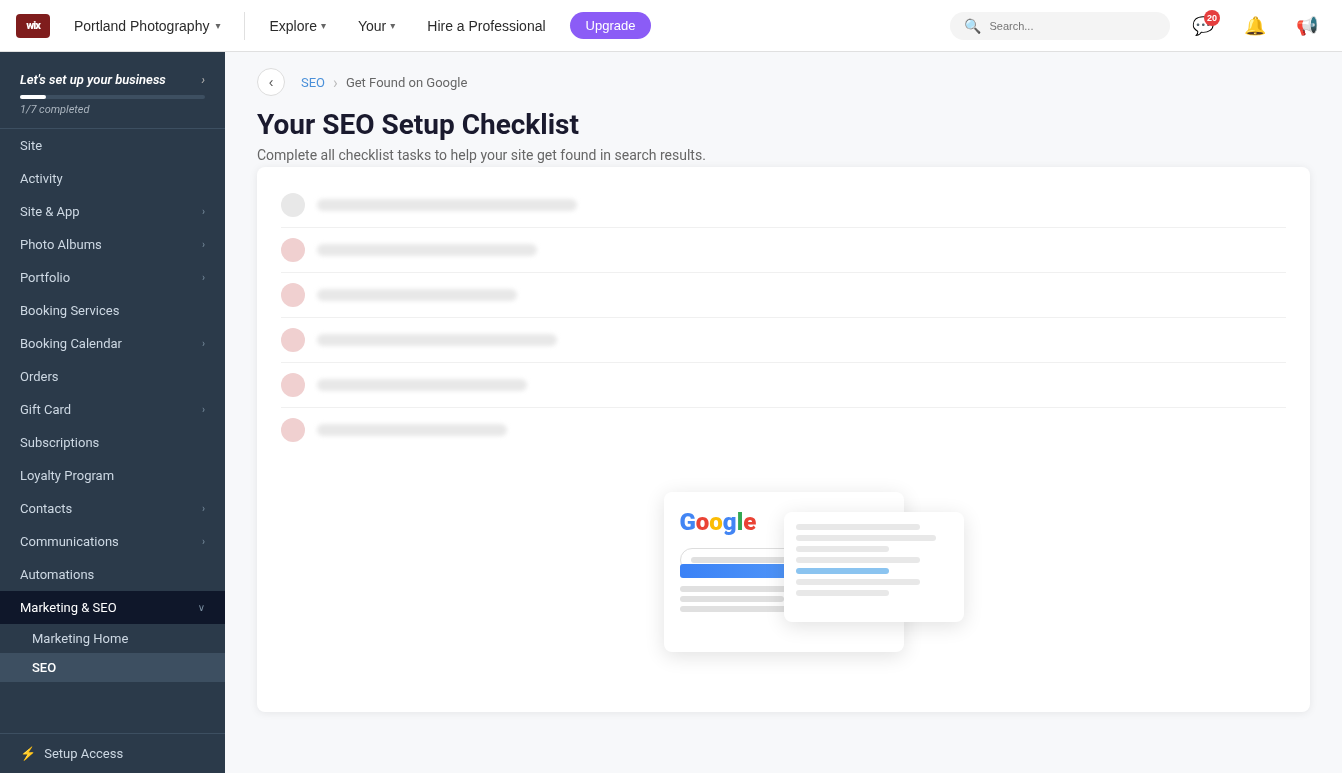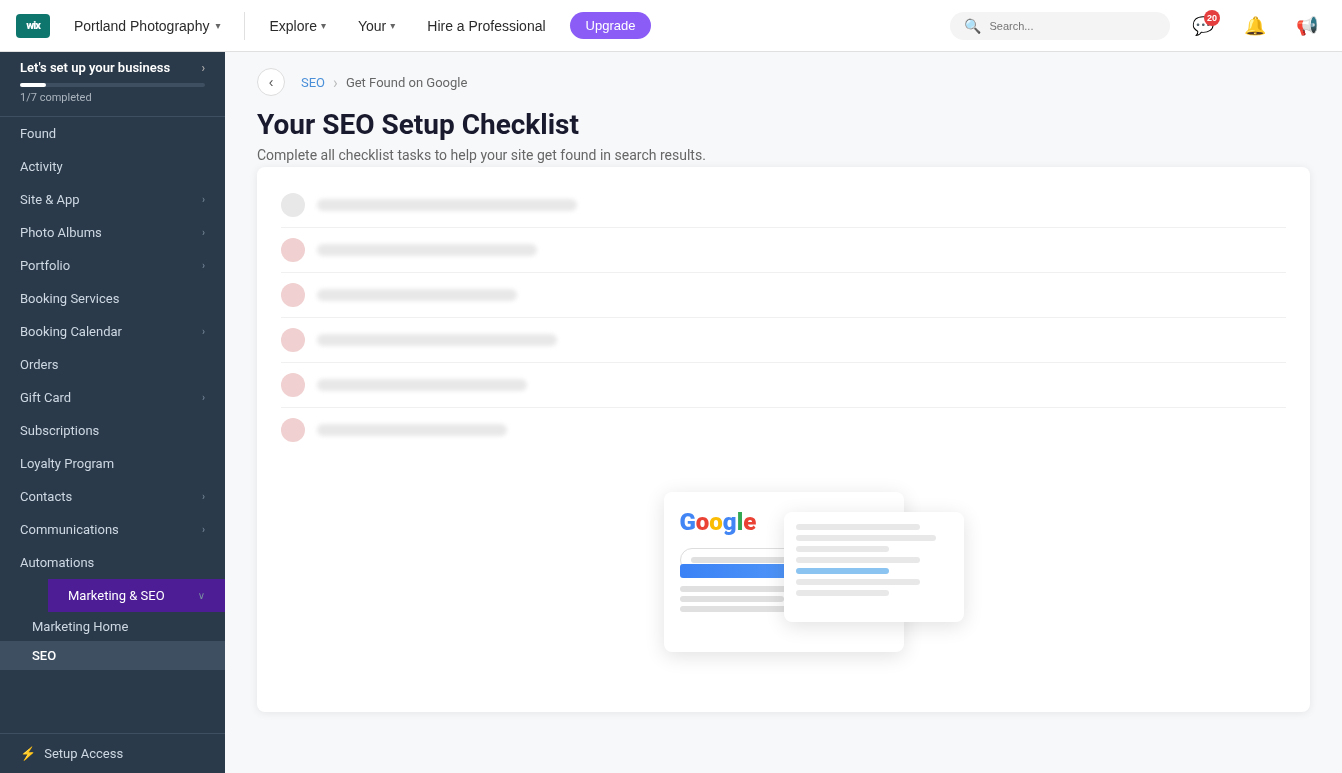--- a/index.html
+++ b/index.html
@@ -12,21 +12,21 @@
       border-bottom: 1px solid #e0e0e0;
       display: flex;
       align-items: center;
       padding: 0 16px;
       gap: 16px;
       flex-shrink: 0;
       z-index: 10;
     }
     .wix-logo {
       width: 34px; height: 24px;
-      background: #0f766e;
+      background: #7f1d1d;
       border-radius: 4px;
       display: flex; align-items: center; justify-content: center;
       color: white; font-size: 11px; font-weight: bold; letter-spacing: -0.5px;
       flex-shrink: 0;
     }
     .site-name-btn {
       display: flex; align-items: center; gap: 6px;
       font-size: 14px; font-weight: 500; color: #2b2b2b;
       cursor: pointer; padding: 4px 8px; border-radius: 4px;
       background: none; border: none;
@@ -78,22 +78,23 @@
     
     .sidebar {
       width: 225px; background: #2b3a4a; color: white;
       display: flex; flex-direction: column;
       flex-shrink: 0; overflow-y: auto; overflow-x: hidden;
     }
     .sidebar::-webkit-scrollbar { width: 4px; }
     .sidebar::-webkit-scrollbar-thumb { background: #4a5568; }
 
     .sidebar-header {
-      padding: 8px 20px 12px;
+      padding: 20px 20px 12px;
       border-bottom: 1px solid #3d4f61;
+      font-style: italic;
     }
     .setup-title {
       font-size: 13px; font-weight: 600; color: #fff;
       display: flex; align-items: center; justify-content: space-between;
     }
     .setup-arrow { color: #aaa; font-size: 12px; cursor: pointer; }
     .progress-bar-wrap {
       margin-top: 8px; background: #3d4f61;
       border-radius: 3px; height: 4px;
     }
@@ -102,21 +103,21 @@
     }
     .progress-label {
       font-size: 11px; color: #aab4be; margin-top: 4px;
     }
 
     .sidebar-item {
       display: flex; align-items: center; justify-content: space-between;
       padding: 9px 20px; font-size: 13px; color: #cdd8e3;
       cursor: pointer; transition: background 0.15s;
     }
-    .sidebar-item.active { background: #4c1d95; color: #fff; margin-left: 48px; }
+    .sidebar-item.active { background: #0f172a; color: #fff; }
     .sidebar-chevron { font-size: 10px; color: #7a8fa0; }
 
     .sidebar-subitem {
       padding: 7px 20px 7px 32px;
       font-size: 13px; color: #cdd8e3;
       cursor: pointer;
     }
     .sidebar-subitem.active { background: #3d4f61; color: #fff; font-weight: 500; }
 
     .sidebar-footer {
@@ -301,21 +302,21 @@
         <span>Let's set up your business</span>
         <span class="setup-arrow">›</span>
       </div>
       <div class="progress-bar-wrap">
         <div class="progress-bar-fill" style="width: 14%;"></div>
       </div>
       <div class="progress-label">1/7 completed</div>
     </div>
 
     <div class="sidebar-item">
-      <span>Found</span>
+      <span>Site</span>
     </div>
     <div class="sidebar-item">
       <span>Activity</span>
     </div>
     <div class="sidebar-item">
       <span>Site &amp; App</span>
       <span class="sidebar-chevron">›</span>
     </div>
     <div class="sidebar-item">
       <span>Photo Albums</span>

